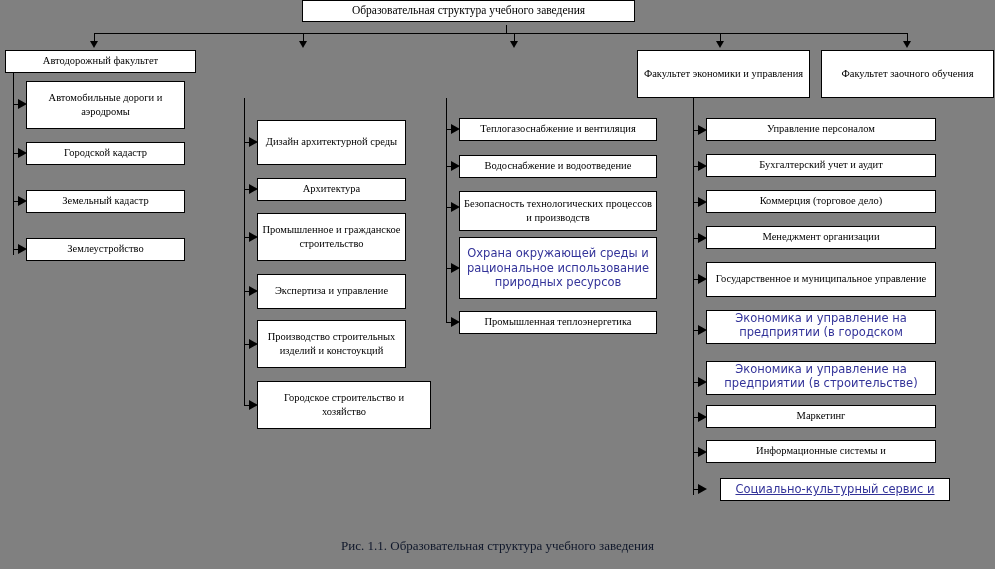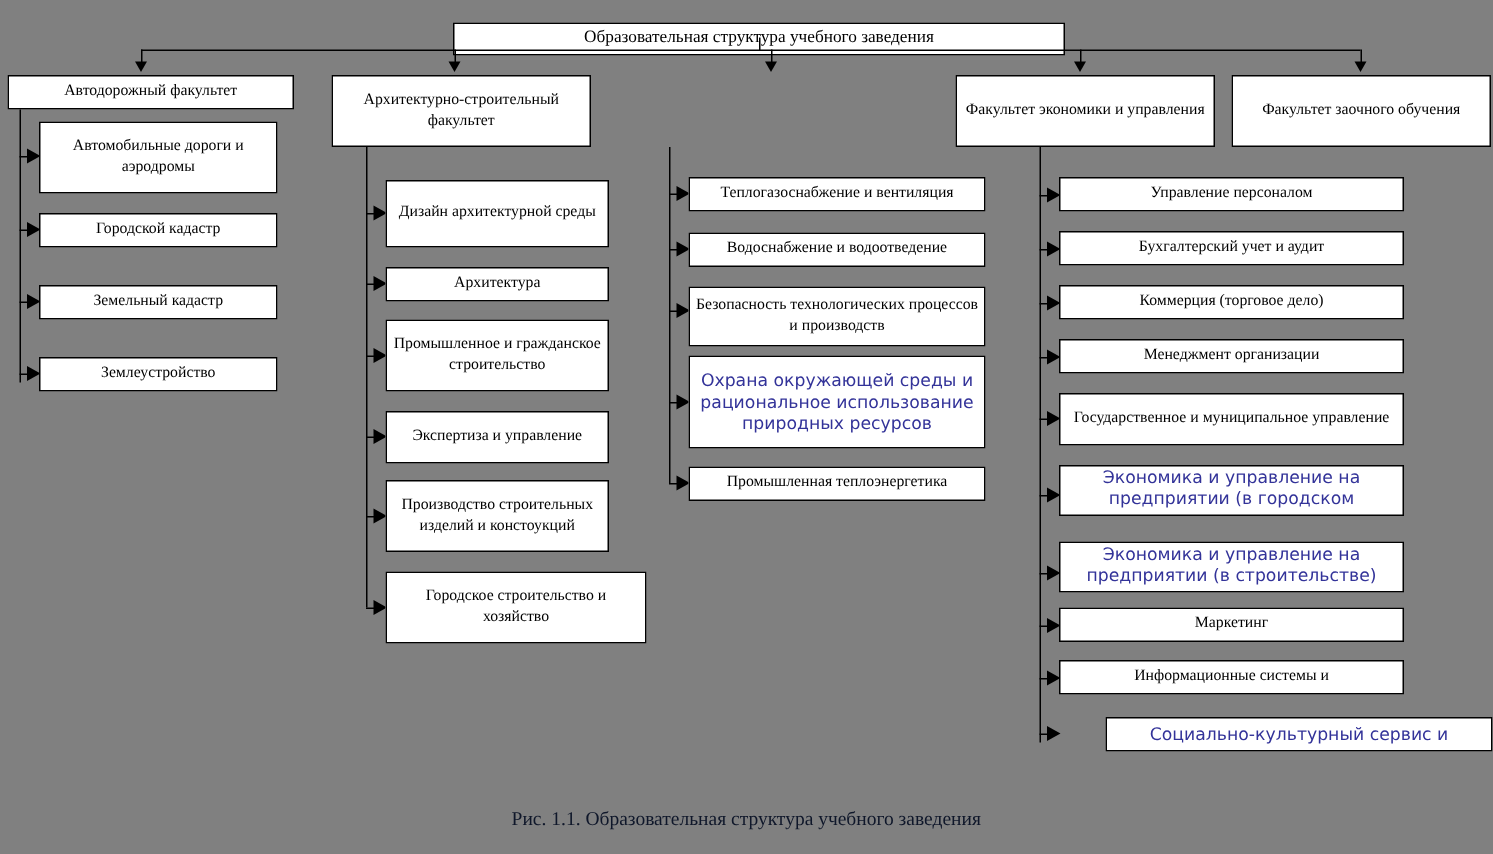--- a/index.html
+++ b/index.html
@@ -94,21 +94,21 @@
     font-family: "Liberation Serif", serif;
     font-size: 13px;
     color: #0f172a;
   }
 </style>
 </head>
 <body>
 
 <div id="canvas">
 
-  <div class="node root" style="left:302px; top:15px; width:408px; height:22px;">
+  <div class="node root" style="left:302px; top:0; width:333px; height:22px;">
     <span class="txt">Образовательная структура учебного заведения</span>
   </div>
 
   <div class="line-v" style="left:506px; top:25px; height:9px;"></div>
 
   <div class="line-h" style="left:94px; top:33px; width:813px;"></div>
 
   <div class="line-v" style="left:94px;  top:33px; height:9px;"></div>
   <div class="arrow-down" style="left:90px;  top:41px;"></div>
   <div class="line-v" style="left:303px; top:33px; height:9px;"></div>
@@ -142,23 +142,20 @@
   <div class="node child" style="left:26px; top:190px; width:159px; height:23px;">
     <span class="txt">Земельный кадастр</span>
   </div>
 
   <div class="line-h" style="left:13px; top:249px; width:9px;"></div>
   <div class="arrow-right" style="left:18px; top:244px;"></div>
   <div class="node child" style="left:26px; top:238px; width:159px; height:23px;">
     <span class="txt">Землеустройство</span>
   </div>
 
-  <div class="node faculty" style="left:221px; top:50px; width:173px; height:48px;">
-    <span class="txt">Архитектурно-строительный факультет</span>
-  </div>
   <div class="line-v" style="left:244px; top:98px; height:307px;"></div>
 
   <div class="line-h" style="left:244px; top:142px; width:9px;"></div>
   <div class="arrow-right" style="left:249px; top:137px;"></div>
   <div class="node child" style="left:257px; top:120px; width:149px; height:45px;">
     <span class="txt">Дизайн архитектурной среды</span>
   </div>
 
   <div class="line-h" style="left:244px; top:189px; width:9px;"></div>
   <div class="arrow-right" style="left:249px; top:184px;"></div>
@@ -276,21 +273,21 @@
   </div>
 
   <div class="line-h" style="left:693px; top:452px; width:9px;"></div>
   <div class="arrow-right" style="left:698px; top:447px;"></div>
   <div class="node child" style="left:706px; top:440px; width:230px; height:23px;">
     <span class="txt">Информационные  системы и</span>
   </div>
 
   <div class="line-h" style="left:693px; top:489px; width:9px;"></div>
   <div class="arrow-right" style="left:698px; top:484px;"></div>
-  <div class="node blue" style="left:737px; top:478px; width:258px; height:23px;">
+  <div class="node blue" style="left:720px; top:478px; width:230px; height:23px;text-decoration:underline;">
     <span class="txt">Социально-культурный сервис и</span>
   </div>
 
   <div class="node faculty" style="left:821px; top:50px; width:173px; height:48px;">
     <span class="txt">Факультет заочного обучения</span>
   </div>
 
   <div class="caption" style="top:538px;">Рис. 1.1. Образовательная структура учебного заведения</div>
 
 </div>

